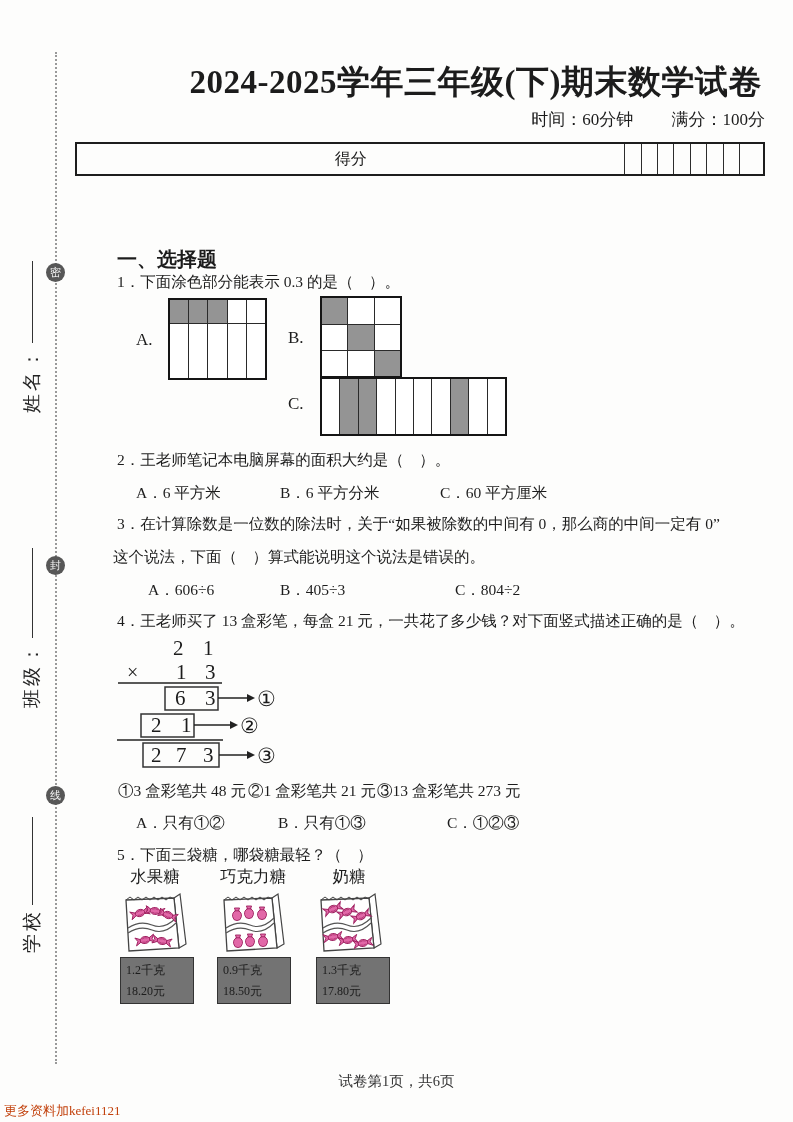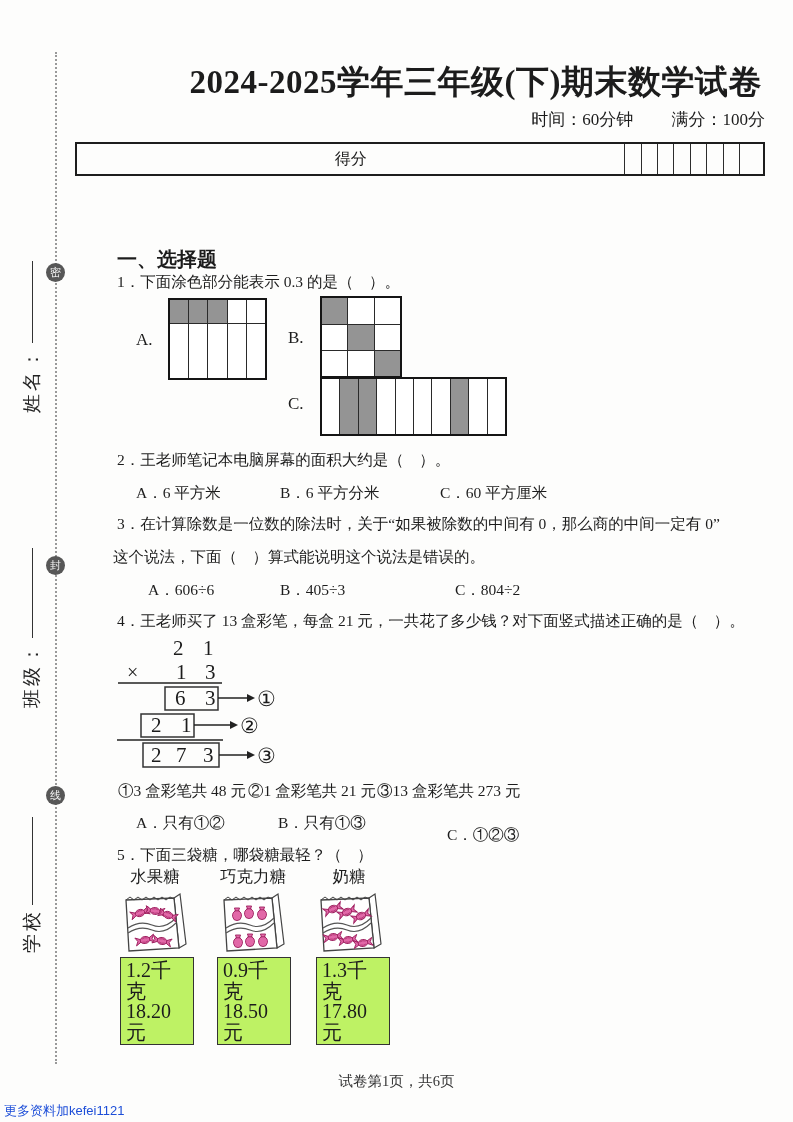--- a/index.html
+++ b/index.html
@@ -26,23 +26,23 @@
   .optlabel{font-size:17px;}
   
   .grid{position:absolute;border:2px solid #151515;display:flex;flex-direction:column;background:#fff;}
   .grow{display:flex;flex:1;}
   .gcell{flex:1;border-right:1.4px solid #2a2a2a;background:#fff;}
   .gcell:last-child{border-right:none;}
   .grow + .grow .gcell{border-top:1.4px solid #2a2a2a;}
   .sh{background:#949494;}
   
   .bag-label{font-size:16.5px;text-align:center;white-space:nowrap;}
-  .infobox{border:1.6px solid #333;font-size:20px;line-height:20.5px;padding:2px 5px;background:#bef264;}
+  .infobox{border:1.6px solid #333;font-size:12px;line-height:20.5px;padding:2px 5px;background:#737373;}
   .footer{left:0;top:1072px;width:793px;text-align:center;font-size:14.5px;color:#333;}
-  .watermark{left:4px;top:1102px;font-size:13px;color:#1d4ed8;font-family:Liberation Sans, sans-serif;}
+  .watermark{left:4px;top:1102px;font-size:13px;color:#c2410c;font-family:Liberation Serif, serif;}
   svg text{font-family:"Liberation Serif","DejaVu Serif",serif;fill:#1c1c1c;}
 </style>
 </head>
 <body>
 
 <div class="abs seal-line"></div>
 <div class="abs seal-char" style="top:263px;">密</div>
 <div class="abs seal-char" style="top:556px;">封</div>
 <div class="abs seal-char" style="top:786px;">线</div>
 
@@ -180,21 +180,21 @@
   <line x1="104" y1="122" x2="132" y2="122" stroke="#222" stroke-width="1.5"></line>
   <polygon points="132,118 140,122 132,126" fill="#222"></polygon>
   <text x="142" y="130" font-size="21">③</text>
 </svg>
 
 <div class="abs qt" style="left:118px;top:781px;">①3 盒彩笔共 48 元</div>
 <div class="abs qt" style="left:248px;top:781px;">②1 盒彩笔共 21 元</div>
 <div class="abs qt" style="left:377px;top:781px;">③13 盒彩笔共 273 元</div>
 <div class="abs qt" style="left:136px;top:813px;">A．只有①②</div>
 <div class="abs qt" style="left:278px;top:813px;">B．只有①③</div>
-<div class="abs qt" style="left:447px;top:813px;margin-top:12px;">C．①②③</div>
+<div class="abs qt" style="left:447px;top:813px;">C．①②③</div>
 
 <div class="abs qt" style="left:117px;top:845px;">5．下面三袋糖，哪袋糖最轻？（　）</div>
 
 <div class="abs bag-label" style="left:118px;top:866px;width:74px;">水果糖</div>
 <svg class="abs" style="left:122px;top:887px;" width="70" height="72" viewBox="0 0 70 72">
   <defs>
     <g id="candyW">
       <polygon points="-9.5,-4 -4.2,-1.2 -4.2,1.2 -9.5,4 -7.3,0" fill="#e268a8" stroke="#9c1f5e" stroke-width="0.9"></polygon>
       <polygon points="9.5,-4 4.2,-1.2 4.2,1.2 9.5,4 7.3,0" fill="#e268a8" stroke="#9c1f5e" stroke-width="0.9"></polygon>
       <ellipse cx="0" cy="0" rx="4.8" ry="3.5" fill="#e268a8" stroke="#9c1f5e" stroke-width="0.9"></ellipse>

